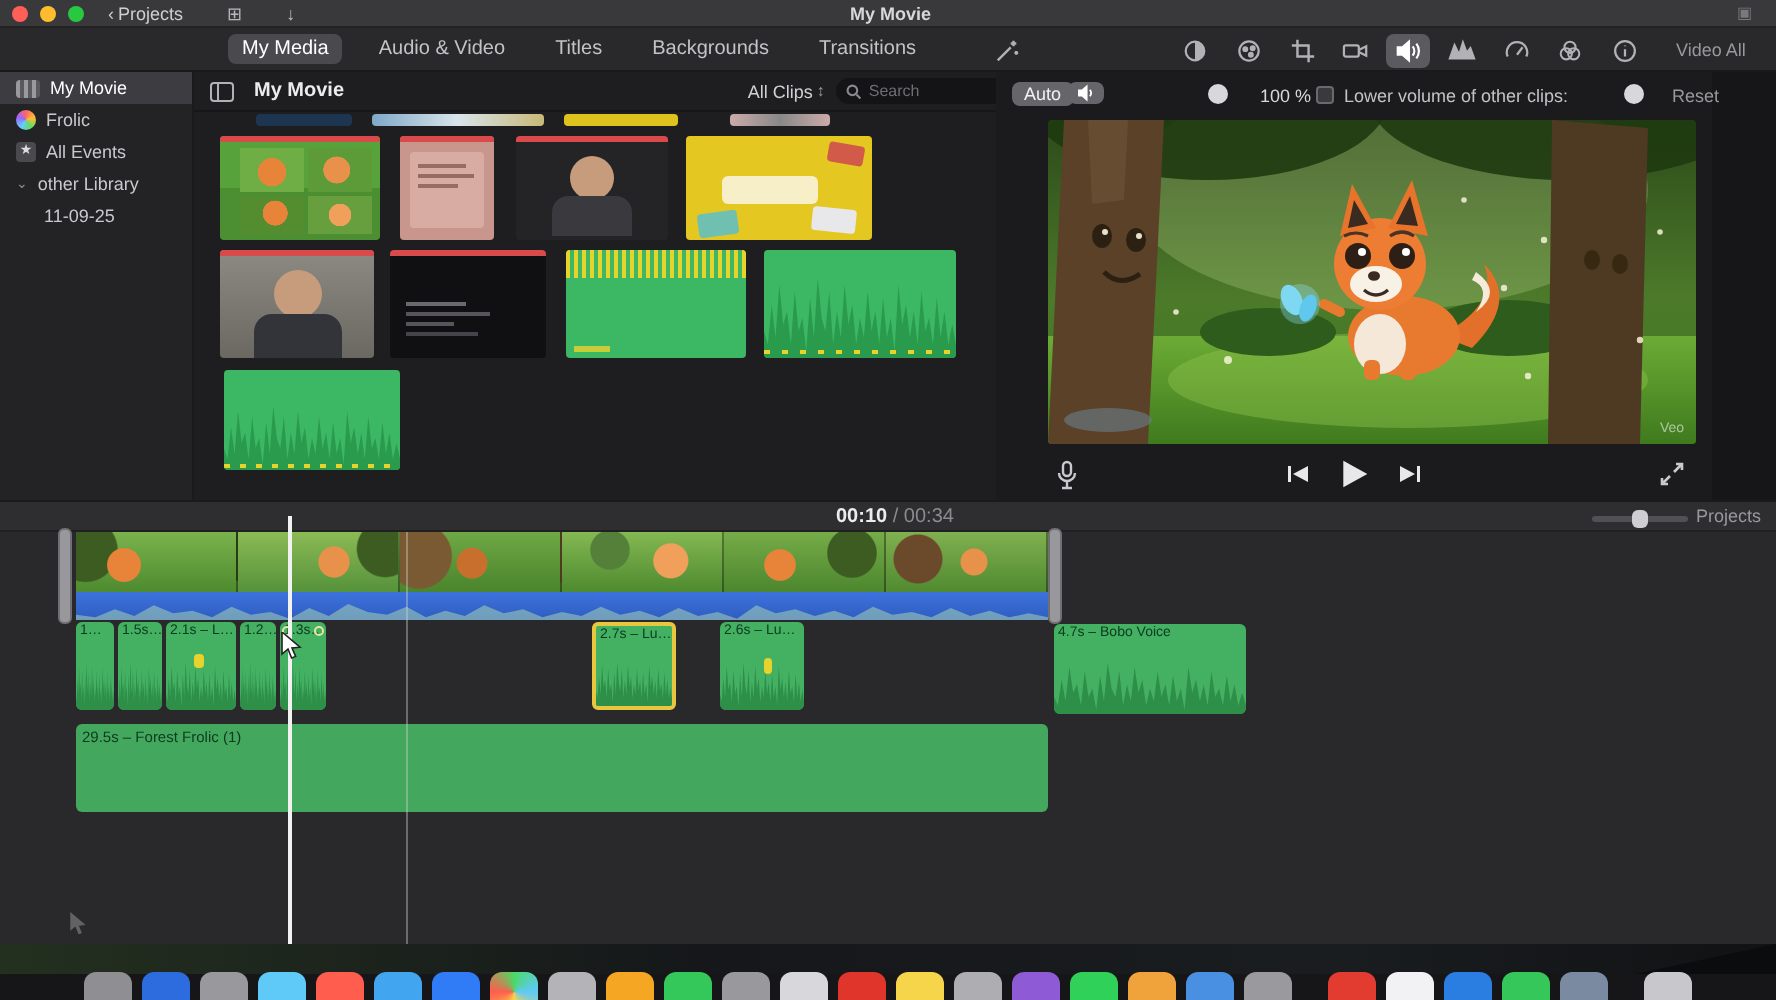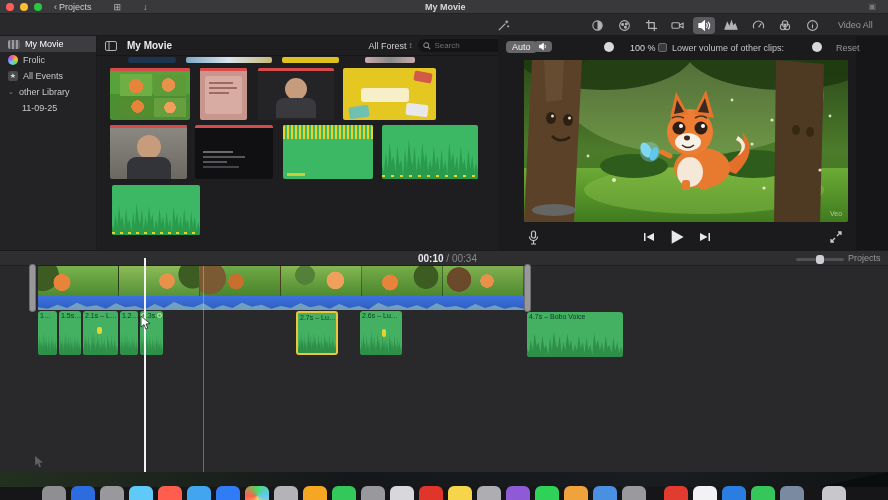--- a/index.html
+++ b/index.html
@@ -97,20 +97,27 @@
       <span>‹</span>
       <span>Projects</span>
     </span>
     <span class="tb-ic">⊞</span>
     <span class="tb-ic">↓</span>
     <span class="win-title">My Movie</span>
     <span class="win-ic">▣</span>
   </div>
 
   <div class="abs topstrip"></div>
+  <div class="tabs">
+    <span class="tab active">My Media</span>
+    <span class="tab">Audio &amp; Video</span>
+    <span class="tab">Titles</span>
+    <span class="tab">Backgrounds</span>
+    <span class="tab">Transitions</span>
+  </div>
 
   <span class="adj" style="left:492px">
     <svg width="13" height="13" viewBox="0 0 14 14" fill="none" stroke="currentColor" stroke-width="1.3">
         <path d="M2 12 L9 5"></path>
         <path d="M10.5 1.5v3M9 3h3M12 7v2M11 8h2"></path>
       </svg>
   </span>
   <span class="adj" style="left:586px">
     <svg width="13" height="13" viewBox="0 0 14 14">
         <circle cx="7" cy="7" r="5" fill="none" stroke="currentColor" stroke-width="1.2"></circle>
@@ -194,21 +201,21 @@
   <div class="abs browser">
     <div class="b-head">
       <span style="margin-left:8px;color:#b2b2b6">
         <svg width="12" height="10" viewBox="0 0 12 10" fill="none" stroke="currentColor" stroke-width="1">
             <rect x="0.5" y="0.5" width="11" height="9" rx="1.5"></rect>
             <path d="M4 .5v9"></path>
           </svg>
       </span>
       <span class="b-title">My Movie</span>
       <span class="filter">
-        <span>All Forest</span>
+        <span>All Clips</span>
         <span style="color:#9a9a9e;font-size:8px">↕</span>
       </span>
       <span class="search">
         <span style="color:#8a8a8f">
           <svg width="8" height="8" viewBox="0 0 10 10" fill="none" stroke="currentColor" stroke-width="1.3">
               <circle cx="4" cy="4" r="3"></circle>
               <path d="M6.5 6.5 9 9"></path>
             </svg>
         </span>
         <input placeholder="Search" style="">
@@ -484,20 +491,23 @@
         </svg>
       <span style="position:absolute;left:22px;top:18px;width:4px;height:8px;background:#e8d22c;border-radius:2px"></span>
     </div>
     <div class="aclip" style="left:527px;top:46px;width:96px;height:45px">
       <span class="lbl">4.7s – Bobo Voice</span>
       <svg class="wf" style="height:32px;color:#2e8f49">
           <use href="#wfsym" width="100%" height="100%"></use>
         </svg>
     </div>
 
+    <div class="musicclip">
+      <span class="lbl" style="position:absolute;left:3px;top:2px">29.5s – Forest Frolic (1)</span>
+    </div>
 
     <div class="playhead" style="left:144px;top:-8px;height:214px"></div>
     <div class="skimmer" style="left:203px;top:0;height:206px"></div>
 
     <svg class="abs" style="left:140px;top:50px" width="11" height="14" viewBox="0 0 11 14">
       <path d="M1 0 L1 11 L4 8.5 L5.8 13 L7.8 12.2 L6 8 L10 7.6 Z" fill="#fff" stroke="#222" stroke-width=".8"></path>
     </svg>
 
     <svg class="abs" style="left:34px;top:190px;opacity:.35" width="10" height="12" viewBox="0 0 11 14">
       <path d="M1 0 L1 11 L4 8.5 L5.8 13 L7.8 12.2 L6 8 L10 7.6 Z" fill="#ccc"></path>

